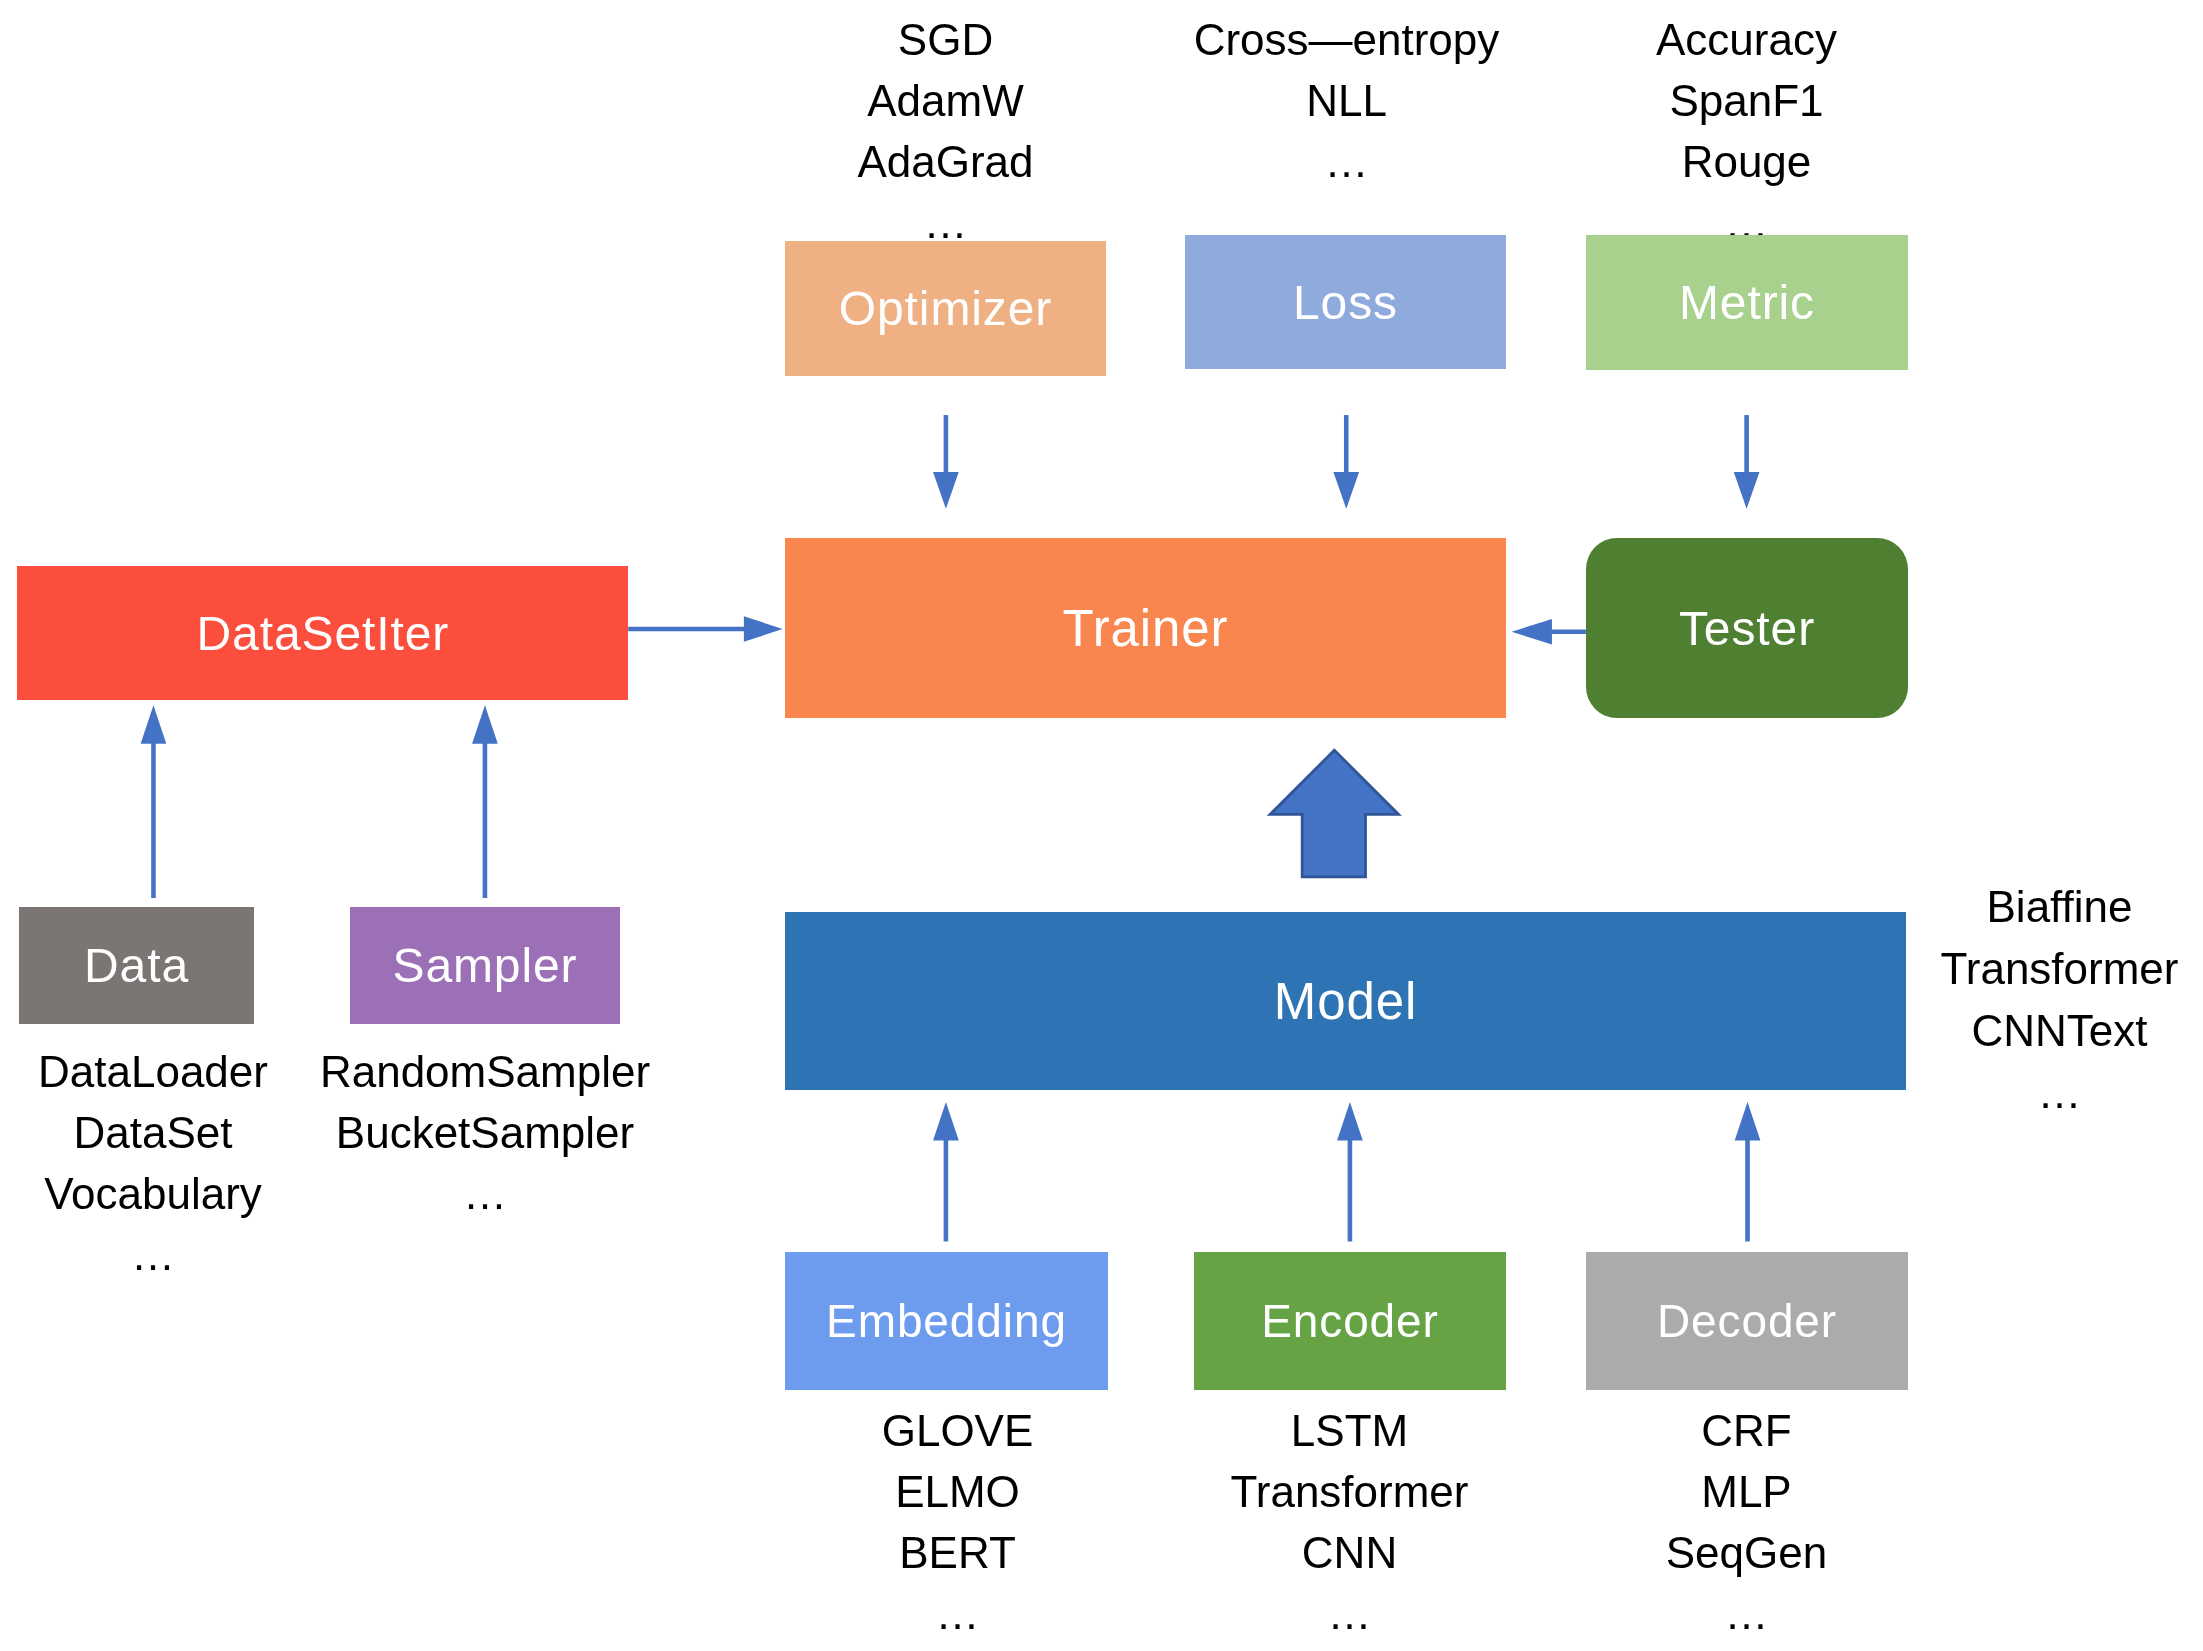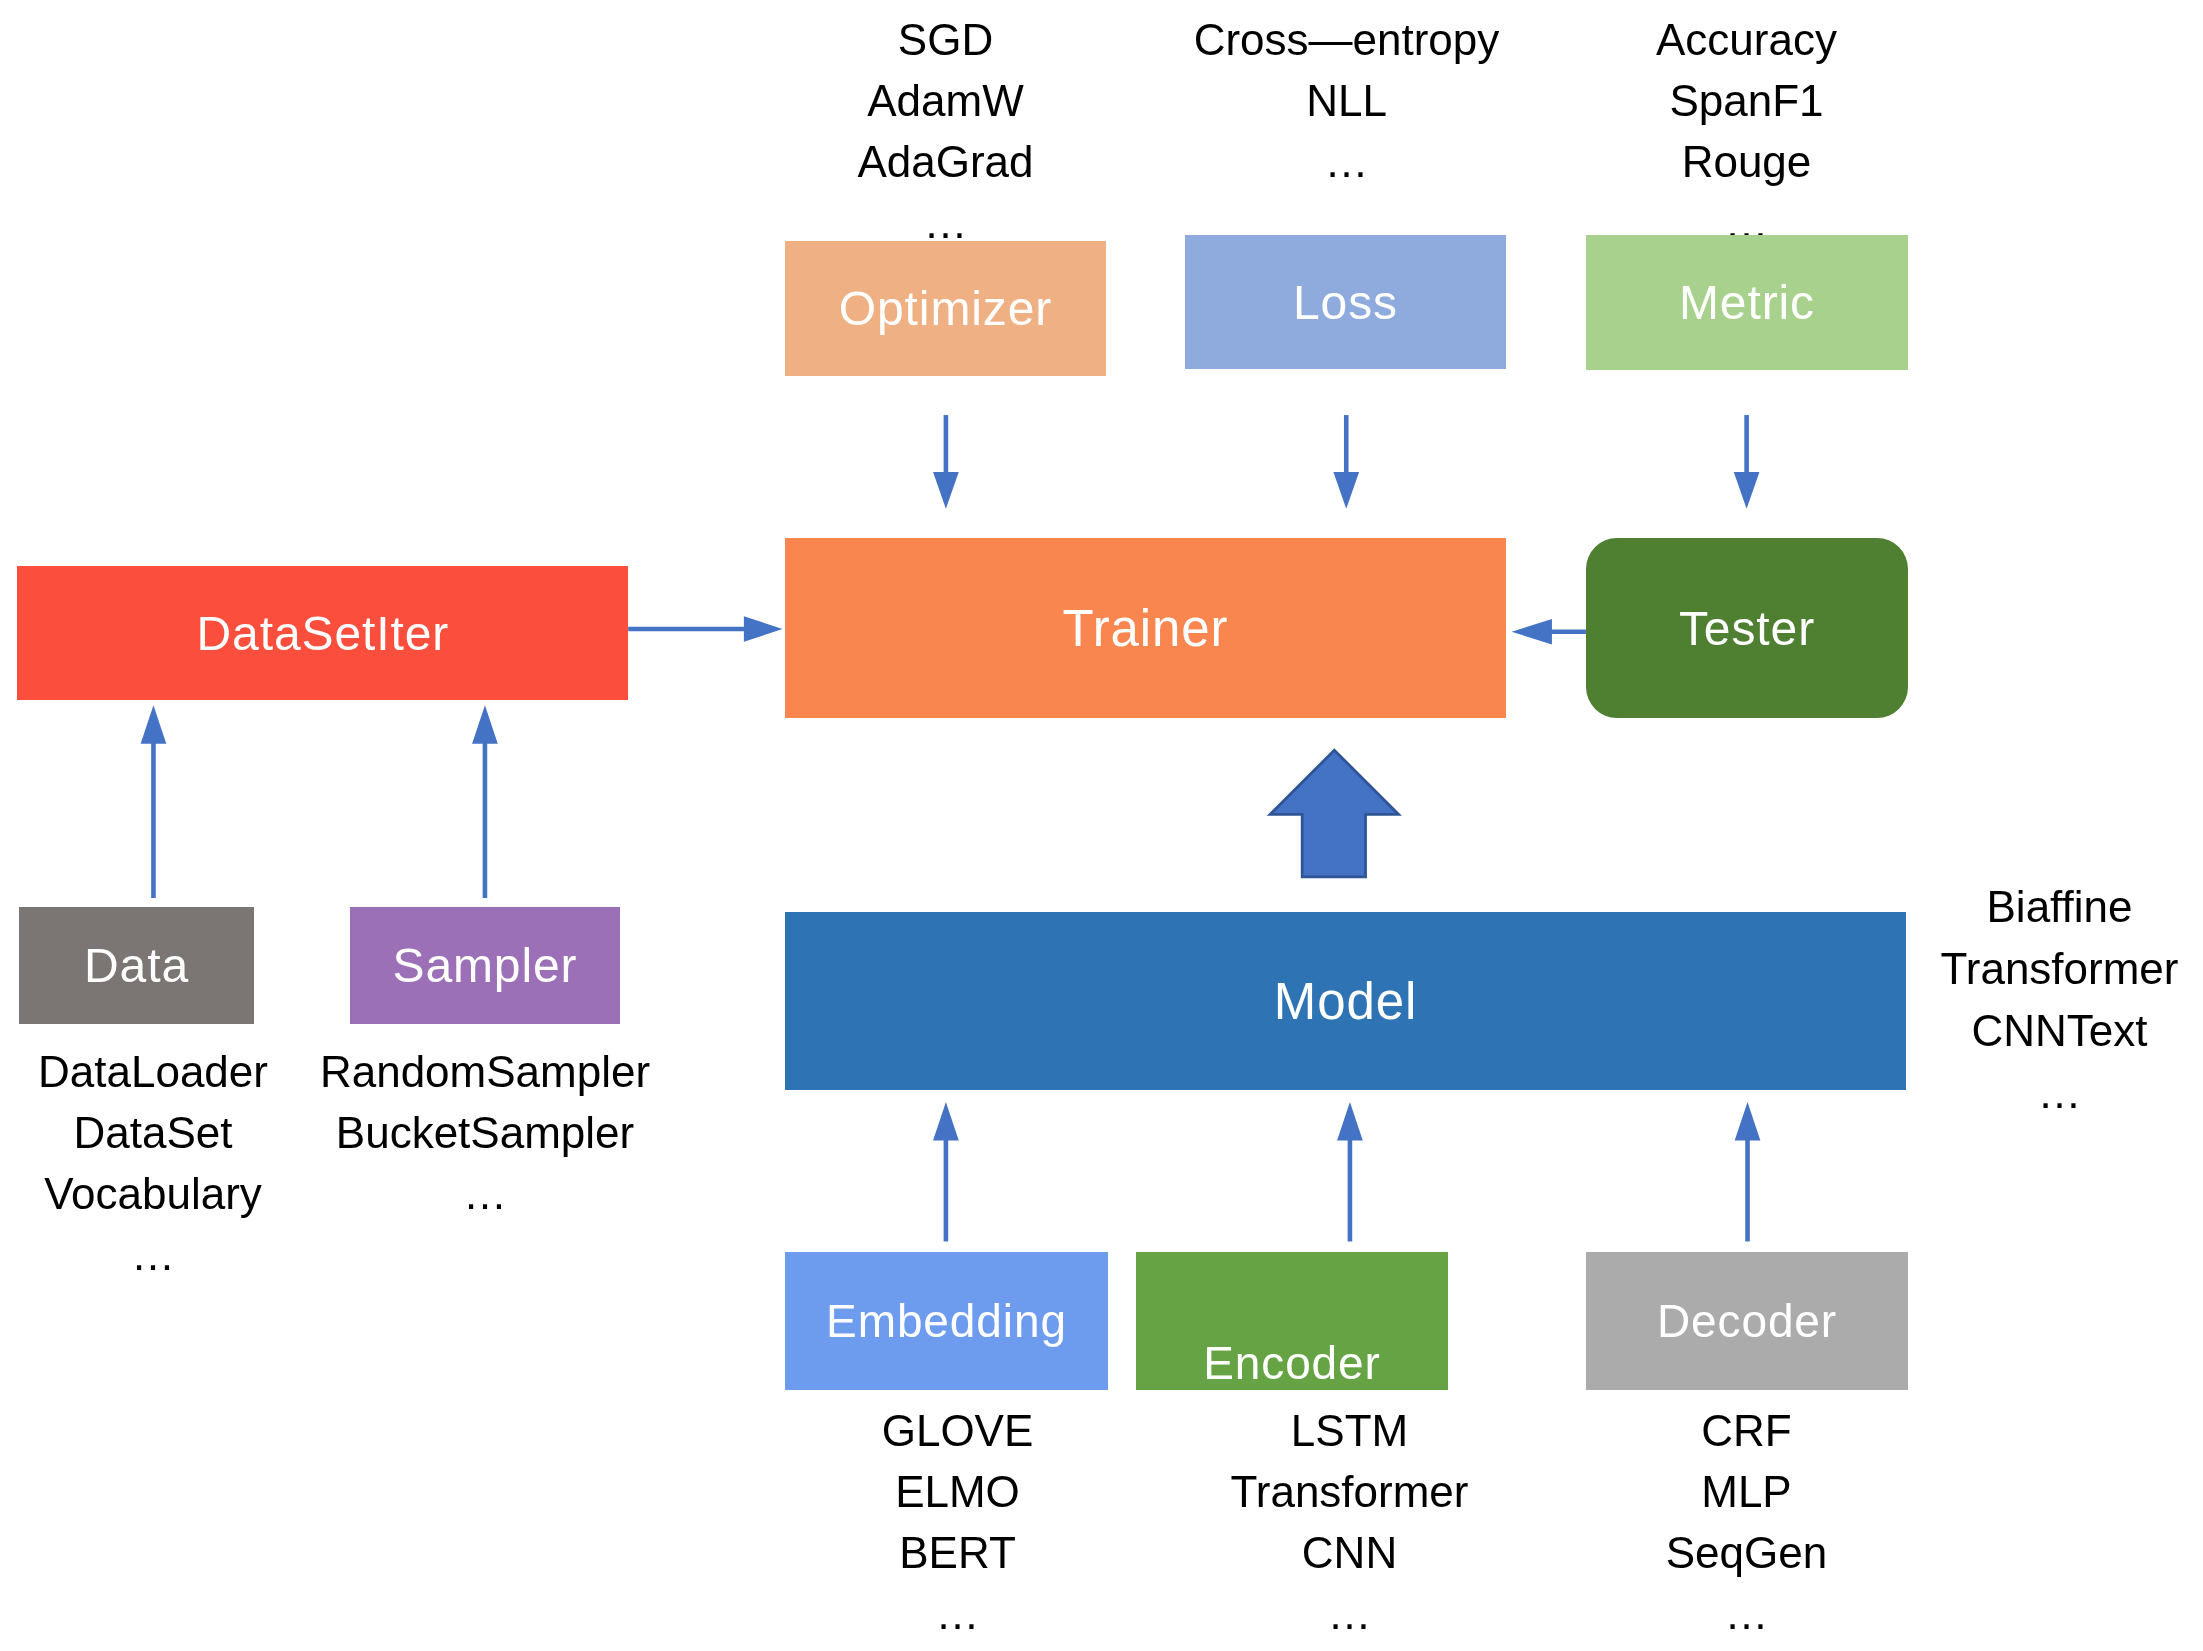--- a/index.html
+++ b/index.html
@@ -90,21 +90,21 @@
   <div class="ann" style="left:1876px;top:876px;width:367px;line-height:62px;">
     <div style="height:62px;">Biaffine</div>
     <div style="height:62px;">Transformer</div>
     <div style="height:62px;">CNNText</div>
     <div style="height:62px;">…</div>
   </div>
 
   <div class="box" style="left: 785px; top: 1252px; width: 323px; height: 138px; font-size: 46px; background-color: rgb(109, 156, 239);">
     <span>Embedding</span>
   </div>
-  <div class="box" style="left: 1136px; top: 1252px; width: 312px; height: 138px; font-size: 46px; background-color: rgb(102, 163, 69); align-items: flex-end;">
+  <div class="box" style="left: 1194px; top: 1252px; width: 312px; height: 138px; font-size: 46px; background-color: rgb(102, 163, 69);">
     <span>Encoder</span>
   </div>
   <div class="box" style="left: 1586px; top: 1252px; width: 322px; height: 138px; font-size: 46px; background-color: rgb(171, 171, 171); align-items: center;">
     <span>Decoder</span>
   </div>
 
   <div class="ann" style="left:728px;top:1400px;width:459px;">
     <div>GLOVE</div>
     <div>ELMO</div>
     <div>BERT</div>

